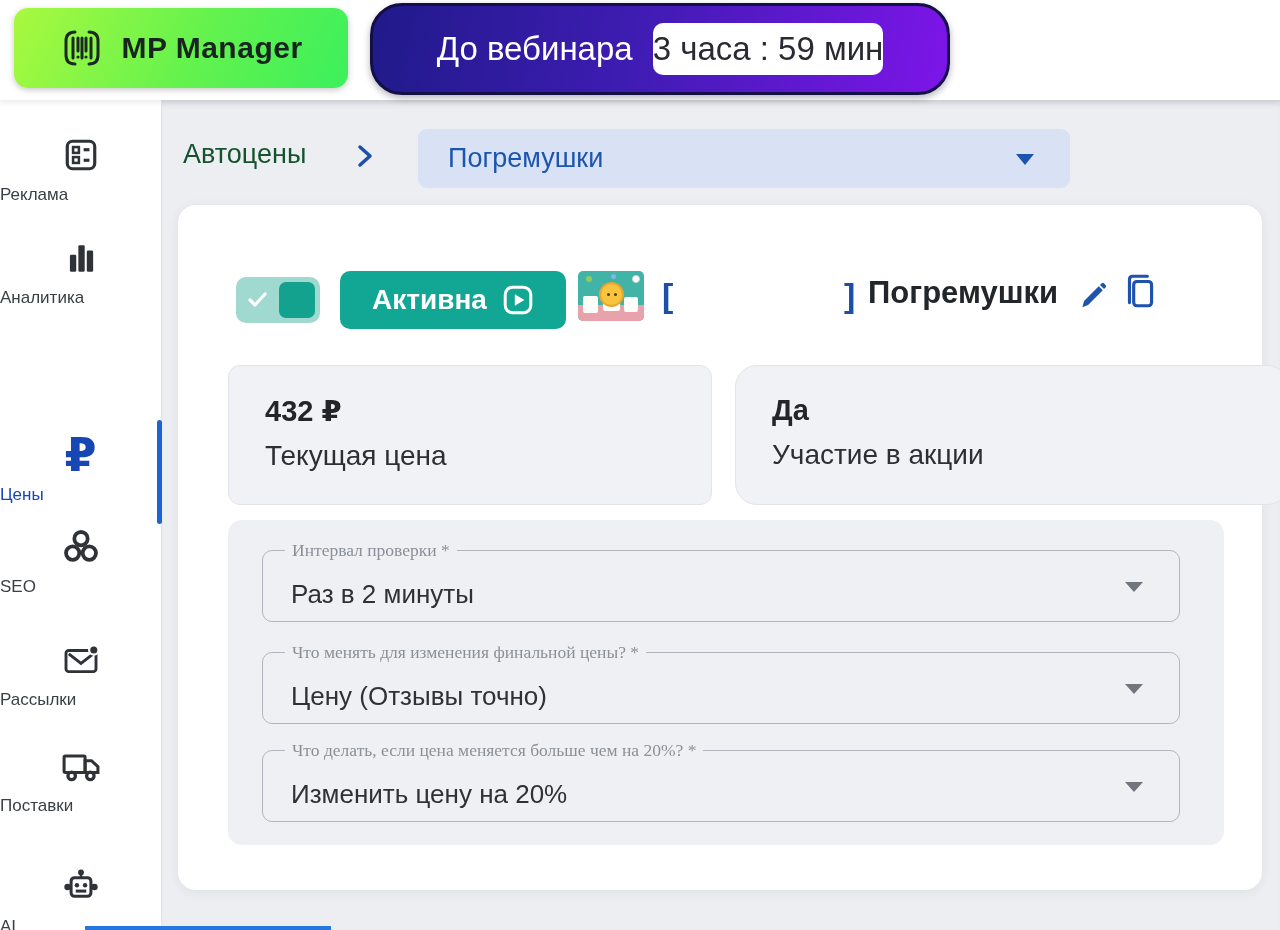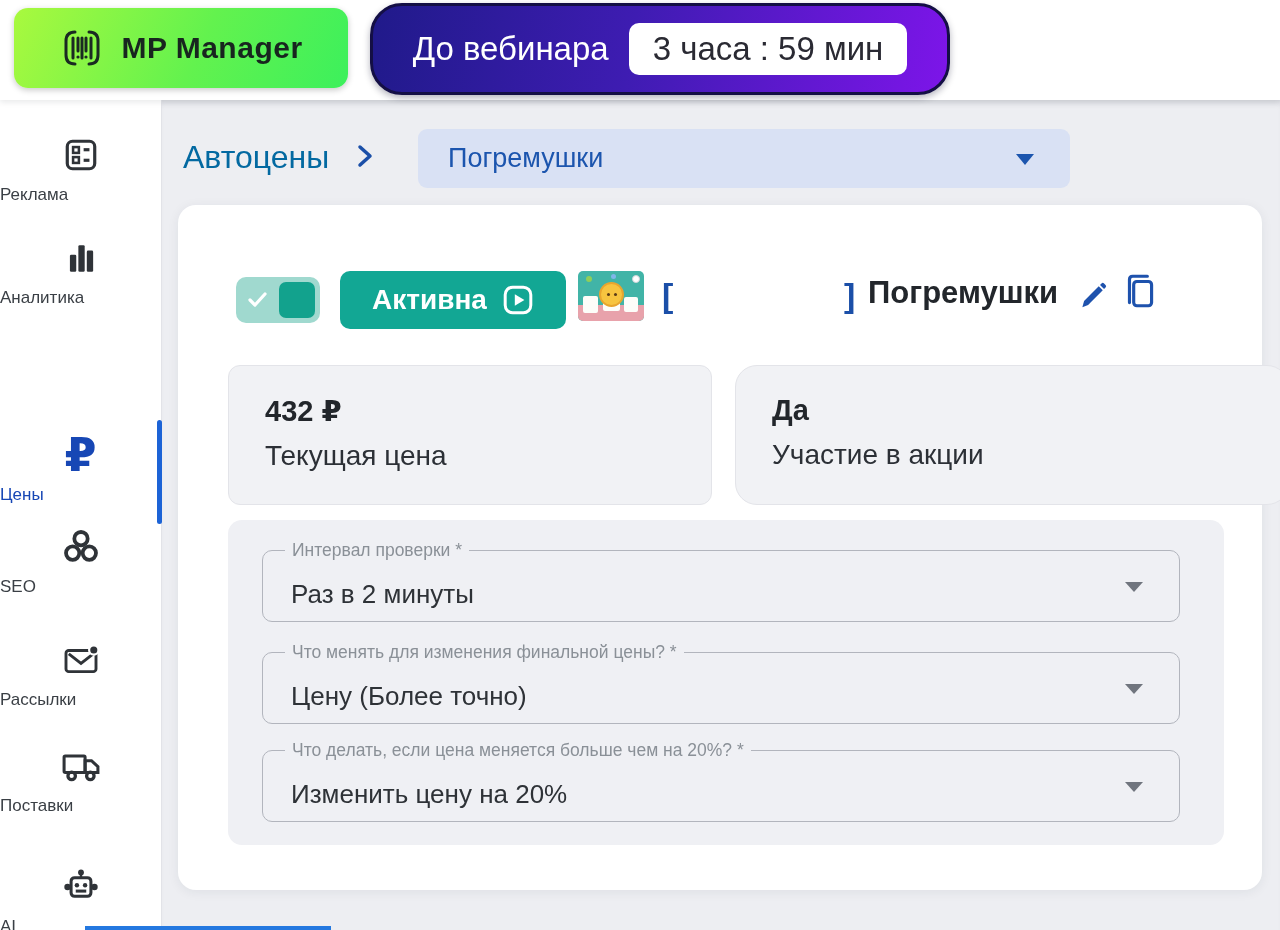--- a/index.html
+++ b/index.html
@@ -27,21 +27,21 @@
   .logo-text { font-size:30px; font-weight:bold; color:#18251f; letter-spacing:.5px; }
   .webinar {
     position:absolute; left:370px; top:3px; width:580px; height:92px;
     border:3px solid #140f45; border-radius:32px;
     background:linear-gradient(100deg,#201a8a 0%,#3e1cb2 45%,#7d15e9 100%);
     display:flex; align-items:center; justify-content:center; gap:20px;
     box-shadow:0 3px 7px rgba(10,10,40,.30); cursor:pointer;
   }
   .webinar-label { color:#ffffff; font-size:33px; }
   .countdown {
-    background:#ffffff; border-radius:10px; padding:7px 24px;
+    background:#ffffff; border-radius:10px; padding:7px 0;
     font-size:33px; color:#2a2a33; font-weight:500; white-space:nowrap;
   }
 
   
   .sidebar {
     position:absolute; left:0; top:100px; width:162px; height:830px;
     background:#ffffff; border-right:1px solid #e2e3e8; z-index:4;
   }
   .nav-item { position:absolute; left:0; width:161px; text-align:left; cursor:pointer; }
   .ni-0{top:32px} .ni-1{top:135px} .ni-2{top:232px} .ni-3{top:332px}
@@ -55,21 +55,21 @@
     position:absolute; right:-1px; top:320px; width:5px; height:104px;
     background:#1c63d6; border-radius:3px;
   }
 
   
   .content {
     position:absolute; left:162px; top:100px; width:1118px; height:830px;
     background:#edeef2;
     box-shadow:inset 0 7px 8px -6px rgba(30,35,60,.14);
   }
-  .crumb-root { position:absolute; left:183px; top:139px; font-size:32px; color:#0369a1; cursor:pointer; }
+  .crumb-root { position:absolute; left:183px; top:139px; font-size:27px; color:#14532d; cursor:pointer; }
   .crumb-chevron { position:absolute; left:356px; top:143px; }
   .category-select {
     position:absolute; left:418px; top:129px; width:652px; height:59px;
     background:#d9e1f4; border-radius:9px;
     display:flex; align-items:center; cursor:pointer;
   }
   .category-value { margin-left:30px; font-size:27px; color:#1c55ae; }
   .cat-arrow {
     position:absolute; right:36px; top:25px; width:0; height:0;
     border-left:9px solid transparent; border-right:9px solid transparent;
@@ -139,21 +139,21 @@
     position:absolute; left:50px; top:315px; width:996px; height:325px;
     background:#eff0f4; border-radius:14px;
   }
   .field {
     position:absolute; left:34px; width:918px; height:72px;
     border:1.5px solid #b2b5bd; border-radius:10px; cursor:pointer;
   }
   .f-0{top:30px} .f-1{top:132px} .f-2{top:230px}
   .f-label {
     position:absolute; top:-11px; left:22px; background:#eff0f4; padding:0 7px;
-    font-size:17.5px; color:#8a9097; white-space:nowrap;
+    font-size:17.5px; color:#8a9097; white-space:nowrap;font-family:Liberation Serif, serif;
   }
   .f-value {
     position:absolute; left:28px; top:50%; transform:translateY(-50%);
     font-size:26px; color:#2e3237;margin-top:8px;
   }
   .f-arrow {
     position:absolute; right:36px; top:31px; width:0; height:0;
     border-left:9px solid transparent; border-right:9px solid transparent;
     border-top:10px solid #70757e;
   }
@@ -353,21 +353,21 @@
   <div class="form-box">
 
     <div class="field f-0">
       <span class="f-label">Интервал проверки *</span>
       <span class="f-value">Раз в 2 минуты</span>
       <span class="f-arrow"></span>
     </div>
 
     <div class="field f-1">
       <span class="f-label">Что менять для изменения финальной цены? *</span>
-      <span class="f-value">Цену (Более точно)</span>
+      <span class="f-value">Цену (Отзывы точно)</span>
       <span class="f-arrow"></span>
     </div>
 
     <div class="field f-2">
       <span class="f-label">Что делать, если цена меняется больше чем на 20%? *</span>
       <span class="f-value">Изменить цену на 20%</span>
       <span class="f-arrow"></span>
     </div>
 
   </div>

